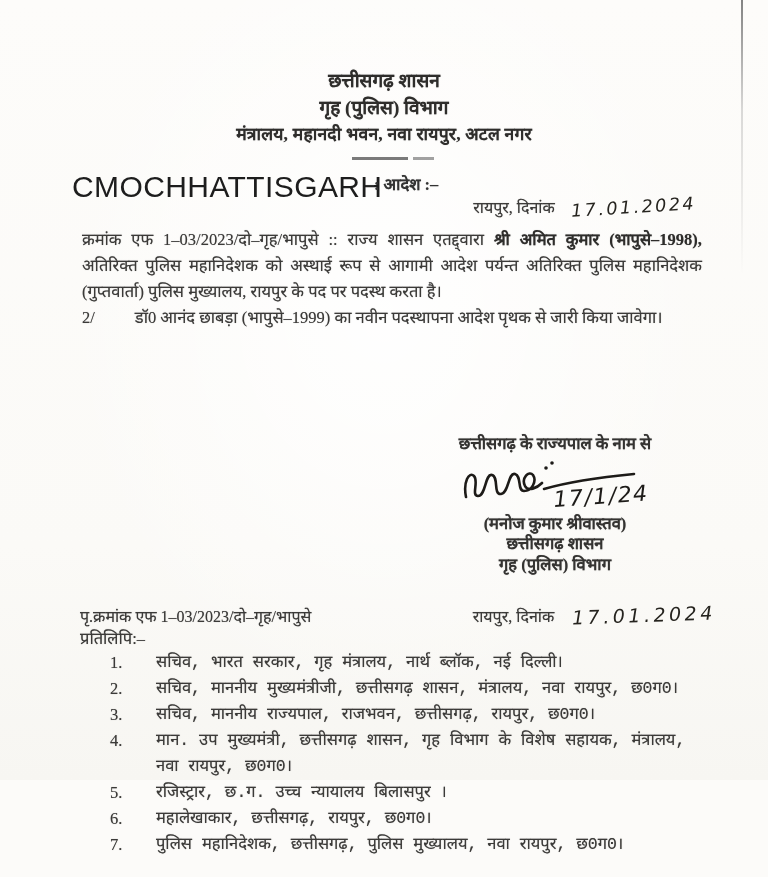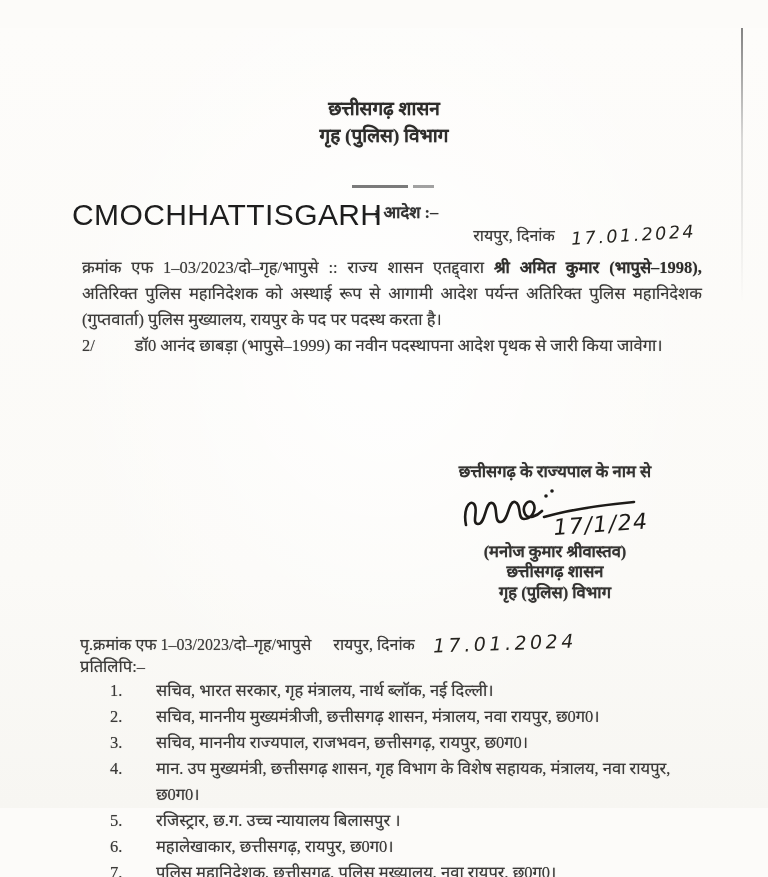--- a/index.html
+++ b/index.html
@@ -7,21 +7,20 @@
     width:768px;height:877px;overflow:hidden;
     font-family:"Liberation Serif","DejaVu Serif",serif;
     background:#fcfbf9;
   }
   .page{
     position:relative;width:768px;height:780px;
     background:
       radial-gradient(ellipse at 50% 40%, rgba(255,255,255,.9) 0%, rgba(255,255,255,0) 60%),
       linear-gradient(180deg,#fdfcfa 0%,#fbfaf7 70%,#f7f6f2 100%);
     color:#3a3a3a;
-    margin-top:28px;
   }
   
   .ink{ text-shadow:0 0 .8px rgba(70,70,70,.55); }
 
   .scan-line{
     position:absolute;left:741px;top:0;width:2px;height:275px;
     background:linear-gradient(180deg,rgba(110,110,110,.85),rgba(150,150,150,.35) 40%,rgba(180,180,180,0));
   }
 
   .header{position:absolute;top:68px;left:0;width:100%;text-align:center;color:#2e2d2b;}
@@ -72,52 +71,53 @@
     text-align:center;color:#343331;
   }
   .signoff .s1{font-size:16.5px;font-weight:bold;line-height:23px;}
   .signoff .s2{font-size:16.5px;font-weight:bold;line-height:21px;}
   .signature-wrap{height:58px;margin:0 0 0 60px;text-align:left;}
   .signoff .name{font-size:16.5px;font-weight:bold;line-height:21px;margin-top:0px;}
   .signoff .desg,.signoff .org1,.signoff .org2{font-size:16.5px;font-weight:bold;line-height:20.5px;}
 
   .refline{
     position:absolute;top:604px;left:80px;right:52px;
-    display:flex;align-items:baseline;
+    display:flex;justify-content:space-between;align-items:baseline;
     font-size:16px;color:#3b3a38;gap:22px;
   }
   .refline .right{display:flex;align-items:baseline;gap:18px;}
   .refline .hw{font-size:19px;letter-spacing:3.5px;transform:rotate(-2deg);display:inline-block;}
 
   .copy-label{
     position:absolute;top:626px;left:80px;
     font-size:16.5px;color:#3b3a38;
   }
 
   .copies{
     position:absolute;top:650px;left:110px;width:590px;
     margin:0;padding:0;list-style:none;
     font-size:16.5px;line-height:26px;color:#3b3a38;
   }
   .copies li{display:flex;margin-bottom:0;}
   .copies .n{flex:0 0 46px;}
-  .copies .t{flex:1;}
+  .copies .t{flex:1;font-family:Liberation Mono, monospace;}
 
   .sig-svg{overflow:visible;}
 </style>
 </head>
 <body>
 
 <div class="page">
 
   <div class="scan-line"></div>
 
   <div class="header ink">
     <div class="h1">छत्तीसगढ़ शासन</div>
     <div class="h2">गृह (पुलिस) विभाग</div>
+    <div class="h3">मंत्रालय, महानदी भवन, नवा रायपुर, अटल नगर</div>
   </div>
   <div class="header-divider"></div>
 
   <div class="watermark">CMOCHHATTISGARH</div>
 
   <div class="order-heading ink">–: आदेश :–</div>
 
   <div class="dateline">
     <span class="lbl ink">रायपुर, दिनांक</span>
     <span class="hw">17.01.2024</span>

